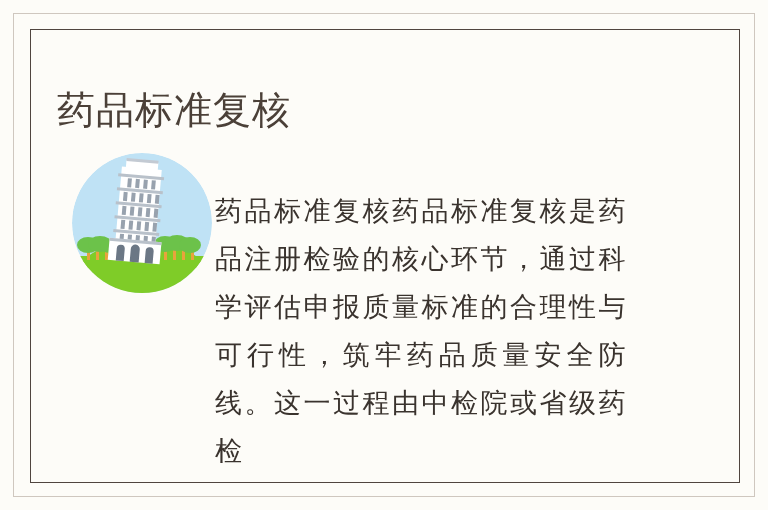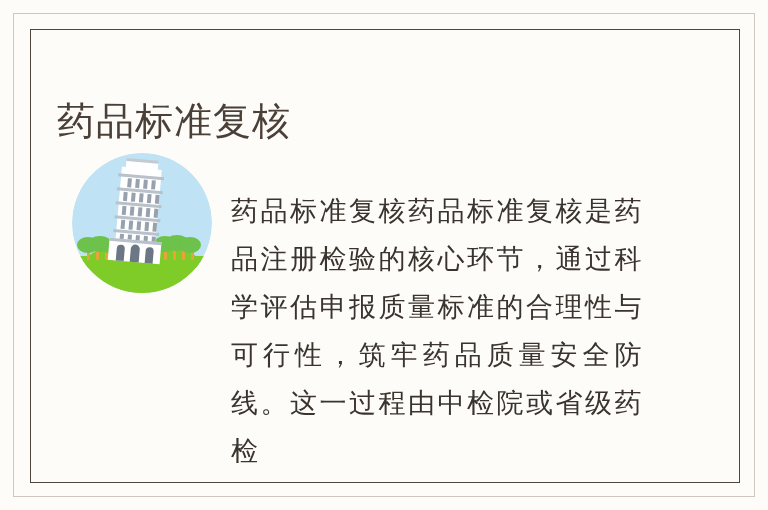--- a/index.html
+++ b/index.html
@@ -21,21 +21,21 @@
   .inner-frame{
     position:absolute;
     left:30px;top:29px;
     width:710px;height:454px;
     border:1px solid #50453f;
     box-sizing:border-box;
     background:#fdfcf8;
   }
   .page-title{
     position:absolute;
-    left:57px;top:73px;
+    left:57px;top:62px;
     font-size:38px;
     line-height:46px;
     letter-spacing:1px;
     color:#4b4038;
     font-family:"Liberation Sans","DejaVu Sans",sans-serif;
     font-weight:400;
     white-space:nowrap;
   }
   .content-row{
     position:absolute;
@@ -43,21 +43,21 @@
     width:768px;
   }
   .illustration{
     position:absolute;
     left:72px;top:8px;
     width:140px;height:150px;
   }
   .illustration svg{display:block;width:140px;height:150px;}
   .body-text{
     position:absolute;
-    left:231px;top:20px;
+    left:215px;top:20px;
     width:412px;
     font-size:27px;
     line-height:48px;
     color:#3a332e;
     font-family:"DejaVu Sans","Liberation Sans",sans-serif;
     letter-spacing:1.5px;
     text-align:justify;
     word-break:break-all;
   }
 </style>

